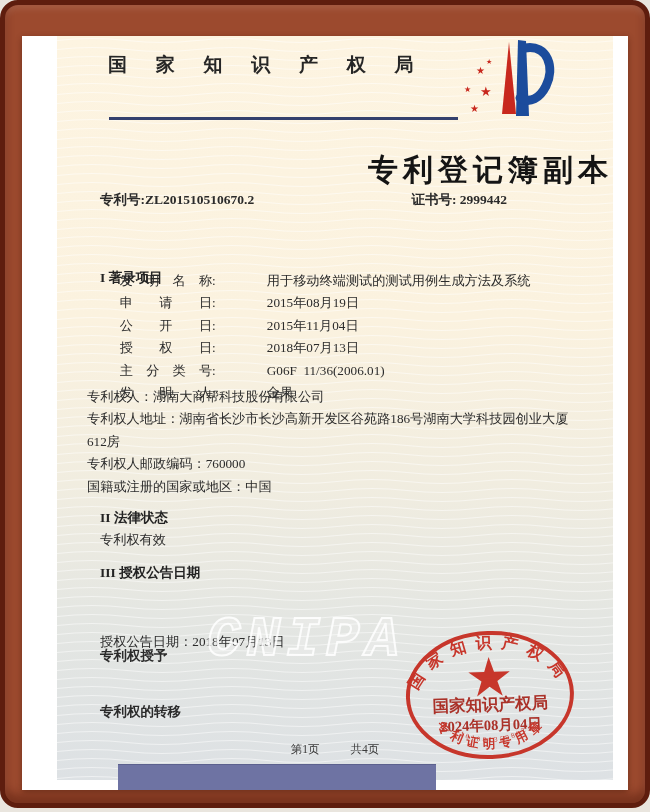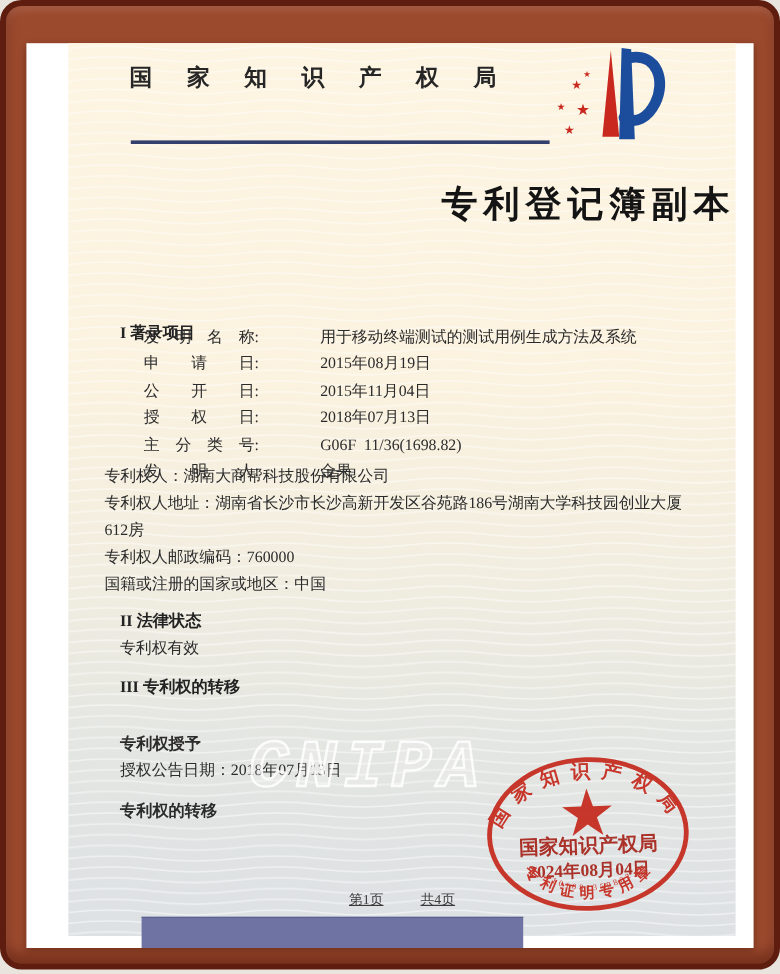--- a/index.html
+++ b/index.html
@@ -39,34 +39,34 @@
   .s3{top:528px;}
 
   .fields{position:absolute;left:43px;top:220px;font-size:13.2px;}
   .frow{height:22.4px;white-space:pre;}
   .flabel{display:inline-block;width:147px;}
   .fvalue{white-space:pre;margin-top:24px;}
 
   .owner{position:absolute;left:30px;top:350px;width:482px;font-size:13.2px;line-height:22.4px;}
 
   .status-line{position:absolute;left:43px;top:495px;font-size:13.2px;}
-  .entry-t{position:absolute;left:43px;font-size:13.5px;font-weight:bold;}
+  .entry-t{position:absolute;left:43px;font-size:13.5px;font-weight:bold;margin-top:36px;}
   .e1{top:575px;}
   .e2{top:631px;}
   .entry-d{position:absolute;left:43px;top:597px;font-size:13.2px;}
 
   .watermark{position:absolute;left:150px;top:572px;font-family:Liberation Mono, monospace;
     font-style:italic;font-weight:bold;font-size:56px;letter-spacing:6px;
     color:rgba(255,255,255,0.18);-webkit-text-stroke:2px rgba(255,255,255,0.85);z-index:2;}
 
   .seal{position:absolute;left:345px;top:586px;z-index:5;opacity:.92;transform:rotate(-2deg);}
 
   .footer{position:absolute;left:0;top:706px;width:100%;text-align:center;
     font-size:11.5px;color:#3a3a3a;}
-  .footer span{margin:0 14px;text-decoration:underline;}
+  .footer span{margin:0 14px;}
 
   .cover-bar{position:absolute;left:118px;top:764px;width:318px;height:26px;
     background:#6e73a3;border-top:1px solid #5c618e;z-index:3;}
 </style>
 </head>
 <body>
 
 <div class="frame"></div>
 <div class="stack"></div>
 
@@ -90,55 +90,59 @@
     <path d="M 73,10 C 96,6 103,30 94,48 C 88,60 78,66 68,60" fill="none" stroke="#1c4c9c" stroke-width="9" stroke-linecap="round"></path>
     <text x="24" y="36" font-size="10" fill="#c8281e">★</text>
     <text x="34" y="26" font-size="7" fill="#c8281e">★</text>
     <text x="12" y="54" font-size="8" fill="#c8281e">★</text>
     <text x="28" y="58" font-size="13" fill="#c8281e">★</text>
     <text x="18" y="74" font-size="10" fill="#c8281e">★</text>
   </svg>
 
   <div class="doc-title">专利登记簿副本</div>
 
+  <div class="no-row">
+    <span>专利号:ZL201510510670.2</span>
+    <span>证书号: 2999442</span>
+  </div>
 
   <div class="sec-h s1">I 著录项目</div>
 
   <div class="fields">
     <div class="frow">
       <span class="flabel">发　明　名　称:</span><span class="fvalue">用于移动终端测试的测试用例生成方法及系统</span>
     </div>
     <div class="frow">
       <span class="flabel">申　　请　　日:</span><span class="fvalue">2015年08月19日</span>
     </div>
     <div class="frow">
       <span class="flabel">公　　开　　日:</span><span class="fvalue">2015年11月04日</span>
     </div>
     <div class="frow">
       <span class="flabel">授　　权　　日:</span><span class="fvalue">2018年07月13日</span>
     </div>
     <div class="frow">
-      <span class="flabel">主　分　类　号:</span><span class="fvalue">G06F  11/36(1698.82)</span>
+      <span class="flabel">主　分　类　号:</span><span class="fvalue">G06F  11/36(2006.01)</span>
     </div>
     <div class="frow">
       <span class="flabel">发　　明　　人:</span><span class="fvalue">金果</span>
     </div>
   </div>
 
   <div class="owner">
     <div>专利权人：湖南大商帮科技股份有限公司</div>
     <div>专利权人地址：湖南省长沙市长沙高新开发区谷苑路186号湖南大学科技园创业大厦612房</div>
     <div>专利权人邮政编码：760000</div>
     <div>国籍或注册的国家或地区：中国</div>
   </div>
 
   <div class="sec-h s2">II 法律状态</div>
   <div class="status-line">专利权有效</div>
 
-  <div class="sec-h s3">III 专利权的转移</div>
+  <div class="sec-h s3">III 授权公告日期</div>
 
   <div class="entry-t e1">专利权授予</div>
   <div class="entry-d">授权公告日期：2018年07月13日</div>
   <div class="entry-t e2">专利权的转移</div>
 
   <div class="watermark">CNIPA</div>
 
   <svg class="seal" width="176" height="150" viewBox="0 0 176 150">
     <defs>
       <path id="arcTop" d="M 14,80 A 74,54 0 1 1 162,80" fill="none"></path>

